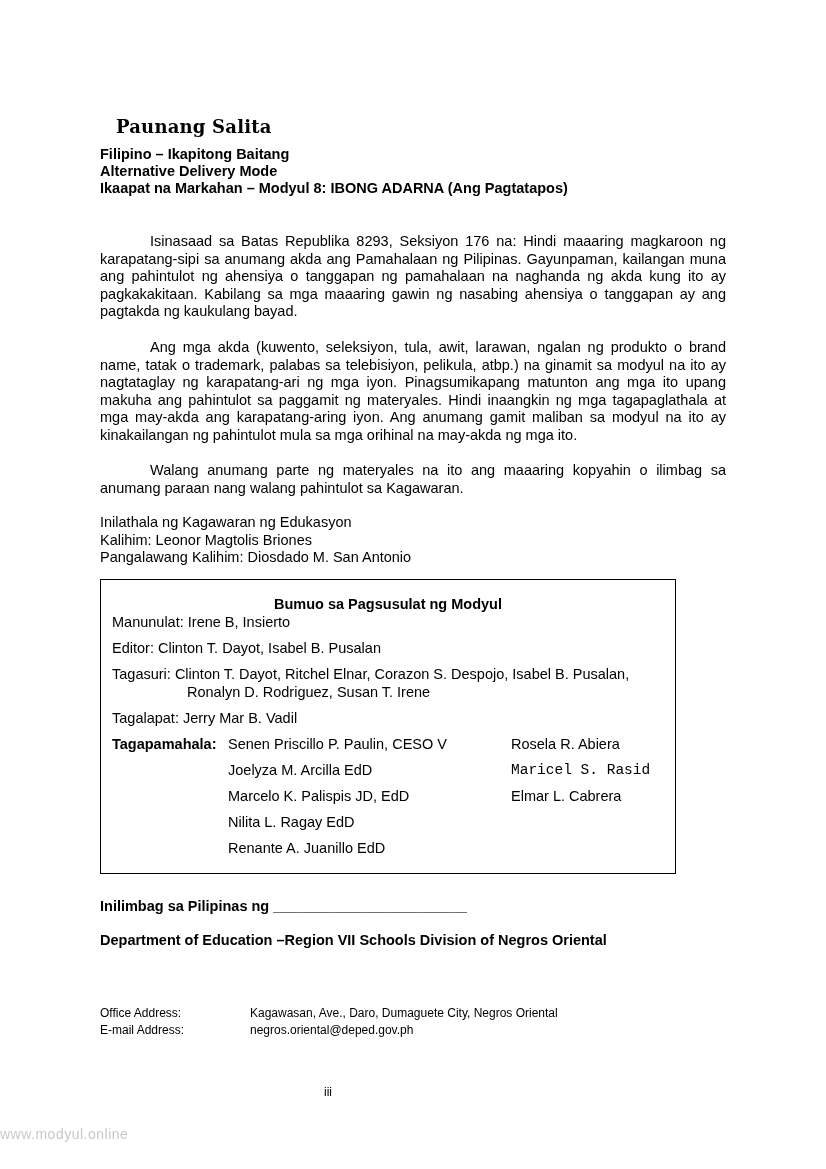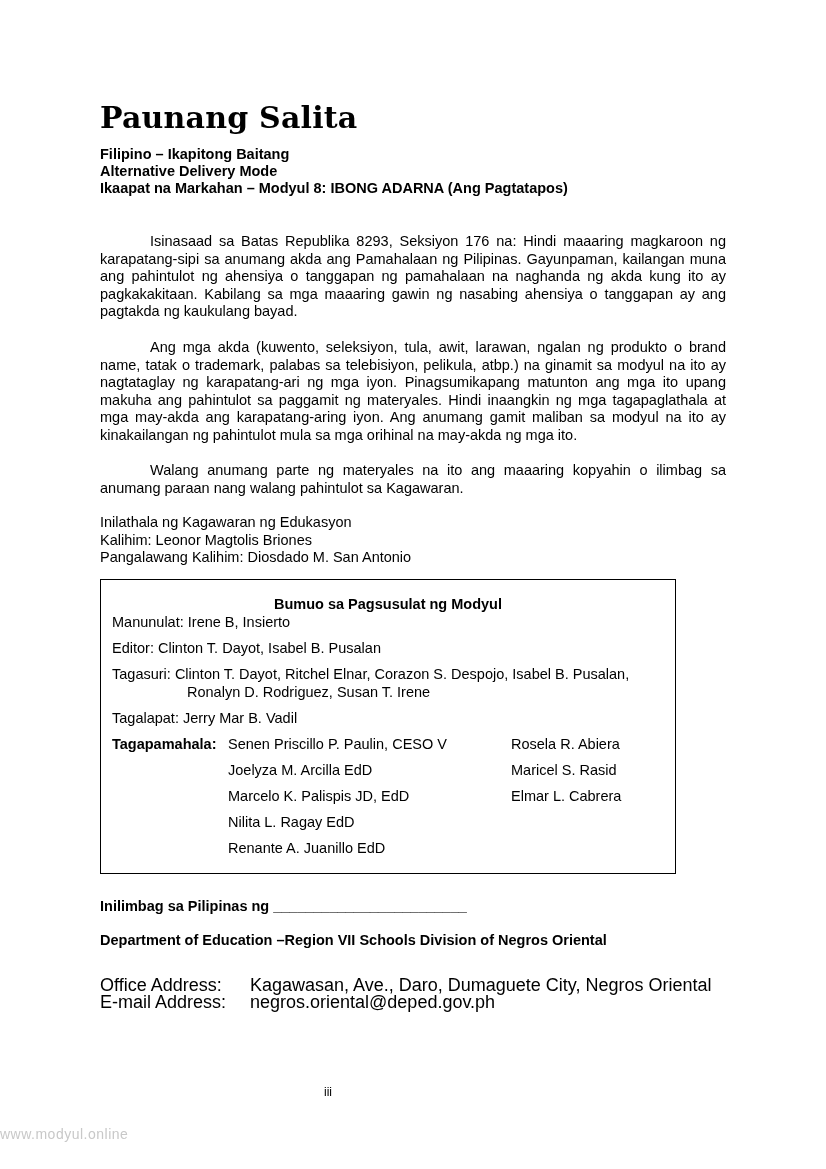--- a/index.html
+++ b/index.html
@@ -1,32 +1,32 @@
 <!DOCTYPE html>
 <html><head>
   <meta charset="utf-8">
   <style>
     html, body { margin: 0; padding: 0; background: #ffffff; }
     body { width: 826px; height: 1169px; position: relative; overflow: hidden; color: #000; font-family: "Liberation Sans", sans-serif; }
-    .page-title { position: absolute; left: 100px; top: 100px; font-family: "DejaVu Serif", serif; font-weight: bold; font-size: 30px; letter-spacing: 0.2px; margin: 0; }
+    .page-title { position: absolute; left: 100px; top: 100px; font-family: "DejaVu Serif", serif; font-weight: bold; font-size: 18px; letter-spacing: 0.2px; margin: 16px; }
     .meta { position: absolute; left: 100px; top: 146px; font-weight: bold; font-size: 14.5px; line-height: 17px; }
     .para { position: absolute; left: 100px; width: 626px; font-size: 14.5px; line-height: 17.5px; text-align: justify; }
     .para .indent { display: inline-block; width: 50px; }
     .pub { position: absolute; left: 100px; top: 514px; font-size: 14.5px; line-height: 17.5px; }
     .box { position: absolute; left: 100px; top: 579px; width: 576px; height: 295px; border: 1.5px solid #000; box-sizing: border-box; font-size: 14.5px; }
     .box-title { position: absolute; left: 0; right: 0; top: 16px; text-align: center; font-weight: bold; }
     .credit { position: absolute; left: 11px; }
     .credit b { font-weight: normal; }
     .credit-cont { position: absolute; left: 86px; }
     .mgr-label { position: absolute; left: 11px; font-weight: bold; }
     .mgr-col1 { position: absolute; left: 127px; }
     .mgr-col2 { position: absolute; left: 394px; margin-left: 16px; }
     .printed { position: absolute; left: 100px; top: 898px; font-weight: bold; font-size: 14.5px; }
     .deped { position: absolute; left: 100px; top: 932px; font-weight: bold; font-size: 14.5px; }
-    .contact { position: absolute; left: 100px; top: 977px; font-size: 18px; line-height: 17px; }
+    .contact { position: absolute; left: 100px; top: 1005px; font-size: 12px; line-height: 17px; }
     .contact .row { display: flex; }
     .contact .lbl { width: 150px; }
     .pagenum { position: absolute; left: 0; width: 656px; top: 1085px; text-align: center; font-size: 12px; }
     .watermark { position: absolute; left: 0; width: 726px; top: 1126px; text-align: left; font-size: 14px; color: #c8c8c8; letter-spacing: 0.5px; }
   </style>
 </head>
 <body>
 
 <h1 class="page-title">Paunang Salita</h1>
 
@@ -72,21 +72,21 @@
     <span>Jerry Mar B. Vadil</span>
   </div>
 
   <div class="mgr-label" style="top:156px;">Tagapamahala:</div>
   <div class="mgr-col1" style="top:156px;">Senen Priscillo P. Paulin, CESO V</div>
   <div class="mgr-col1" style="top:182px;">Joelyza M. Arcilla EdD</div>
   <div class="mgr-col1" style="top:208px;">Marcelo K. Palispis JD, EdD</div>
   <div class="mgr-col1" style="top:234px;">Nilita L. Ragay EdD</div>
   <div class="mgr-col1" style="top:260px;">Renante A. Juanillo EdD</div>
   <div class="mgr-col2" style="top:156px;">Rosela R. Abiera</div>
-  <div class="mgr-col2" style="top:182px;">Maricel S. Rasid</div>
+  <div class="mgr-col2" style="top:182px;font-family:Liberation Mono, monospace;">Maricel S. Rasid</div>
   <div class="mgr-col2" style="top:208px;">Elmar L. Cabrera</div>
 </div>
 
 <div class="printed">Inilimbag sa Pilipinas ng ________________________</div>
 
 <div class="deped">Department of Education –Region VII Schools Division of Negros Oriental</div>
 
 <div class="contact">
   <div class="row">
     <span class="lbl">Office Address:</span>

